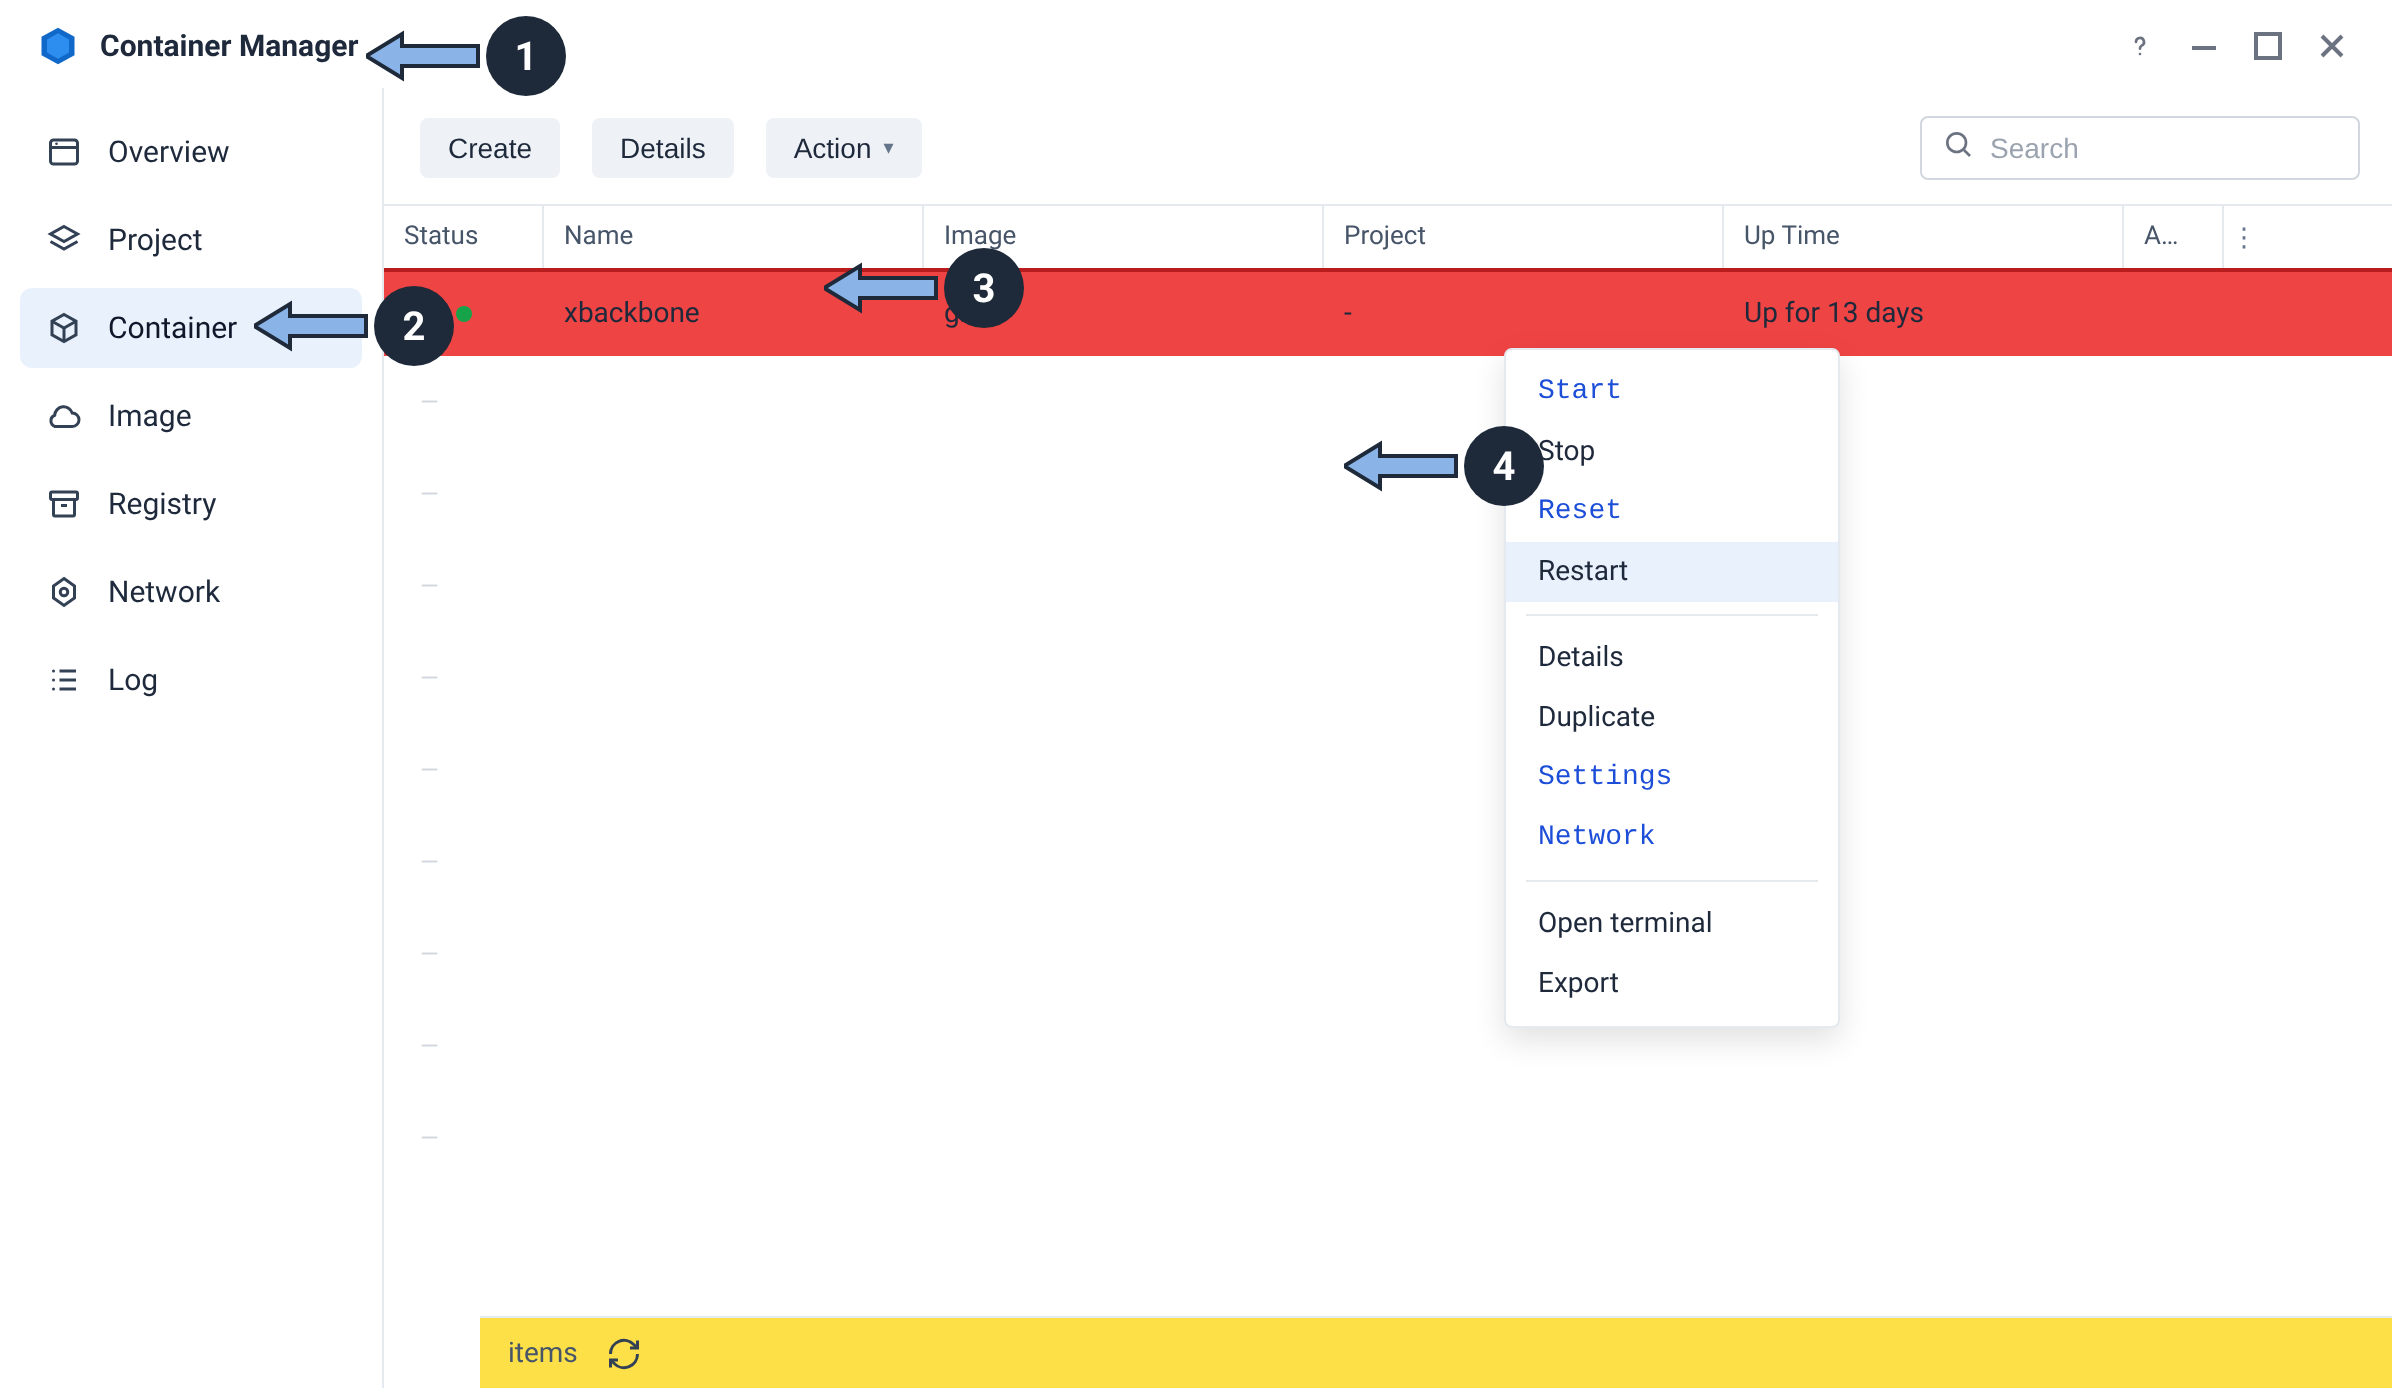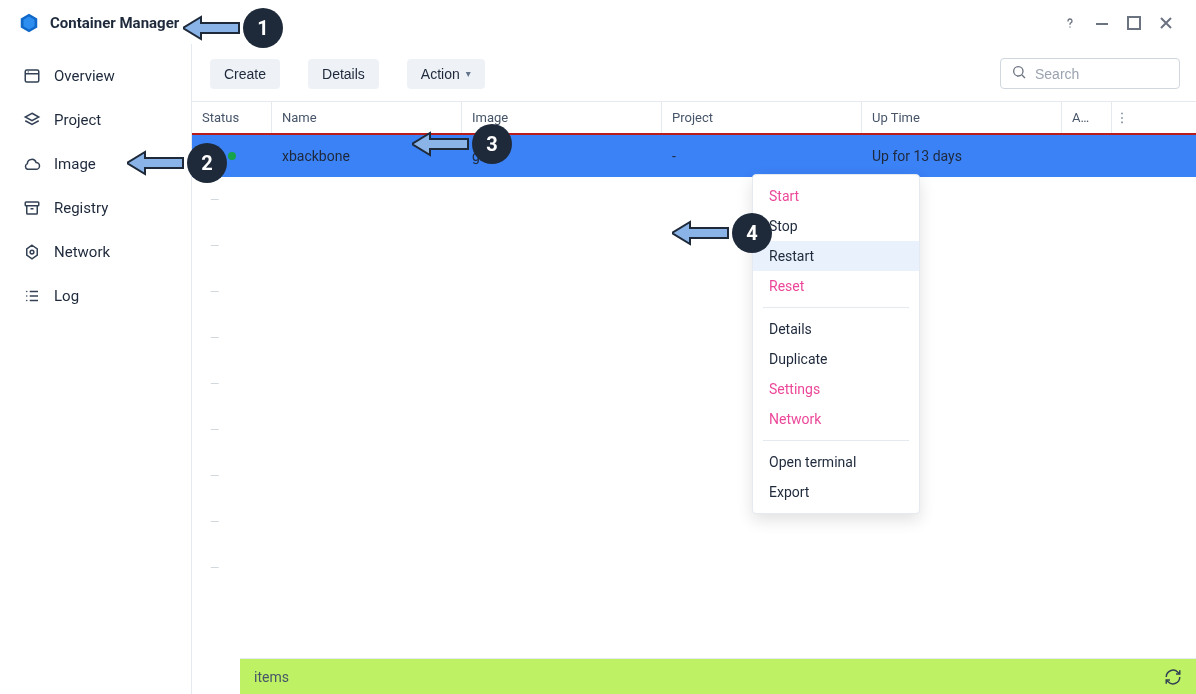--- a/index.html
+++ b/index.html
@@ -81,21 +81,21 @@
   .main {
     flex: 1;
     display: flex;
     flex-direction: column;
     position: relative;
   }
 
   .toolbar {
     display: flex;
     align-items: center;
-    gap: 28px;
+    gap: 16px;
     padding: 14px 16px 12px 18px;
   }
   .tbtn {
     background: #eef2f6;
     border: none;
     border-radius: 4px;
     padding: 7px 14px;
     font-size: 14px;
     color: #1e293b;
     cursor: pointer;
@@ -104,21 +104,21 @@
     gap: 6px;
   }
   .tbtn .caret { font-size: 10px; color:#64748b; }
   .toolbar-spacer { flex: 1; }
   .search-wrap {
     display: flex;
     align-items: center;
     border: 1px solid #d0d7de;
     border-radius: 4px;
     padding: 5px 10px;
-    width: 180px;
+    width: 220px;
     color: #64748b;
   }
   .search-wrap input {
     border: none;
     outline: none;
     margin-left: 8px;
     font-size: 14px;
     color:#1e293b;
     width: 100%;
   }
@@ -144,21 +144,21 @@
     height: 100%;
     display:flex; align-items:center;
     white-space: nowrap;
     overflow: hidden;
     text-overflow: ellipsis;
   }
   .thead .cell:last-child { border-right: none; }
   .thead .cell.more { justify-content: center; color:#64748b; cursor:pointer; }
   .trow {
     height: 42px;
-    background: #3b82f6;
+    background: #ef4444;
     font-size: 14px;
   }
   .trow .cell { padding: 0 10px; display:flex; align-items:center; }
   .status-dot {
     width: 8px; height: 8px; border-radius: 50%;
     background: #17a34a;
     margin: 0 auto;
   }
 
   
@@ -182,36 +182,36 @@
     box-shadow: 0 6px 16px rgba(0,0,0,0.12);
     padding: 6px 0;
     z-index: 50;
   }
   .ctx-item {
     padding: 7px 16px;
     font-size: 14px;
     cursor: pointer;
     color: #1e293b;
   }
-  .ctx-item.disabled { color:#ec4899; cursor: default; }
+  .ctx-item.disabled { color:#1d4ed8; cursor: default; font-family: Liberation Mono, monospace; }
   .ctx-item.hover { background:#e9f1fd; }
   .ctx-sep { height:1px; background:#e5e9f0; margin:6px 10px; }
 
   
   .footer {
     position: absolute;
     bottom: 0; left: 240px; right: 0;
     height: 36px;
     border-top: 1px solid #e5e9f0;
-    display:flex; align-items:center; justify-content:space-between;
+    display:flex; align-items:center; justify-content:flex-start;
     gap: 14px;
     padding: 0 14px;
     color:#475569;
     font-size: 14px;
-    background:#bef264;
+    background:#fde047;
   }
   .footer .refresh { cursor:pointer; display:inline-flex; }
 
   
   .anno {
     position: absolute;
     display: flex;
     align-items: center;
     z-index: 100;
     pointer-events: none;
@@ -277,20 +277,30 @@
       <span>Overview</span>
     </div>
     <div class="side-item">
       <span class="side-icon">
         <svg width="18" height="18" viewBox="0 0 24 24" fill="none" stroke="currentColor" stroke-width="2">
             <polygon points="12 3 21 8 12 13 3 8 12 3"></polygon>
             <polyline points="3 13 12 18 21 13"></polyline>
           </svg>
       </span>
       <span>Project</span>
+    </div>
+    <div class="side-item active">
+      <span class="side-icon">
+        <svg width="18" height="18" viewBox="0 0 24 24" fill="none" stroke="currentColor" stroke-width="2">
+            <polygon points="12 3 20 7.5 20 16.5 12 21 4 16.5 4 7.5 12 3"></polygon>
+            <polyline points="4 7.5 12 12 20 7.5"></polyline>
+            <line x1="12" y1="12" x2="12" y2="21"></line>
+          </svg>
+      </span>
+      <span>Container</span>
     </div>
     <div class="side-item">
       <span class="side-icon">
         <svg width="18" height="18" viewBox="0 0 24 24" fill="none" stroke="currentColor" stroke-width="2">
             <path d="M17.5 19a4.5 4.5 0 0 0 0-9 6 6 0 0 0-11.7 1.5A4 4 0 0 0 6 19z"></path>
           </svg>
       </span>
       <span>Image</span>
     </div>
     <div class="side-item">
@@ -378,22 +388,22 @@
       <div class="gmark">—</div>
       <div class="gmark">—</div>
       <div class="gmark">—</div>
       <div class="gmark">—</div>
       <div class="gmark">—</div>
     </div>
 
     <div class="ctx-menu">
       <div class="ctx-item disabled">Start</div>
       <div class="ctx-item">Stop</div>
+      <div class="ctx-item disabled">Reset</div>
       <div class="ctx-item hover">Restart</div>
-      <div class="ctx-item disabled">Reset</div>
       <div class="ctx-sep"></div>
       <div class="ctx-item">Details</div>
       <div class="ctx-item">Duplicate</div>
       <div class="ctx-item disabled">Settings</div>
       <div class="ctx-item disabled">Network</div>
       <div class="ctx-sep"></div>
       <div class="ctx-item">Open terminal</div>
       <div class="ctx-item">Export</div>
     </div>
   </div>

